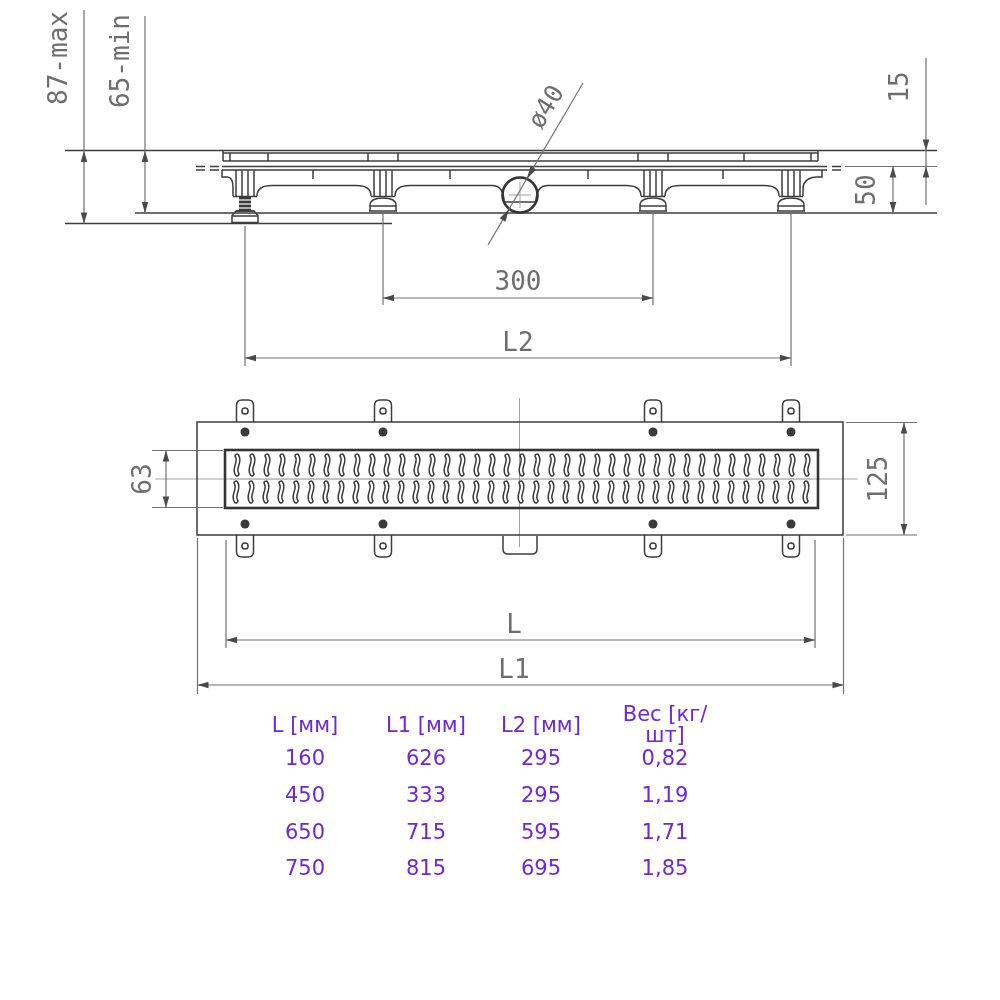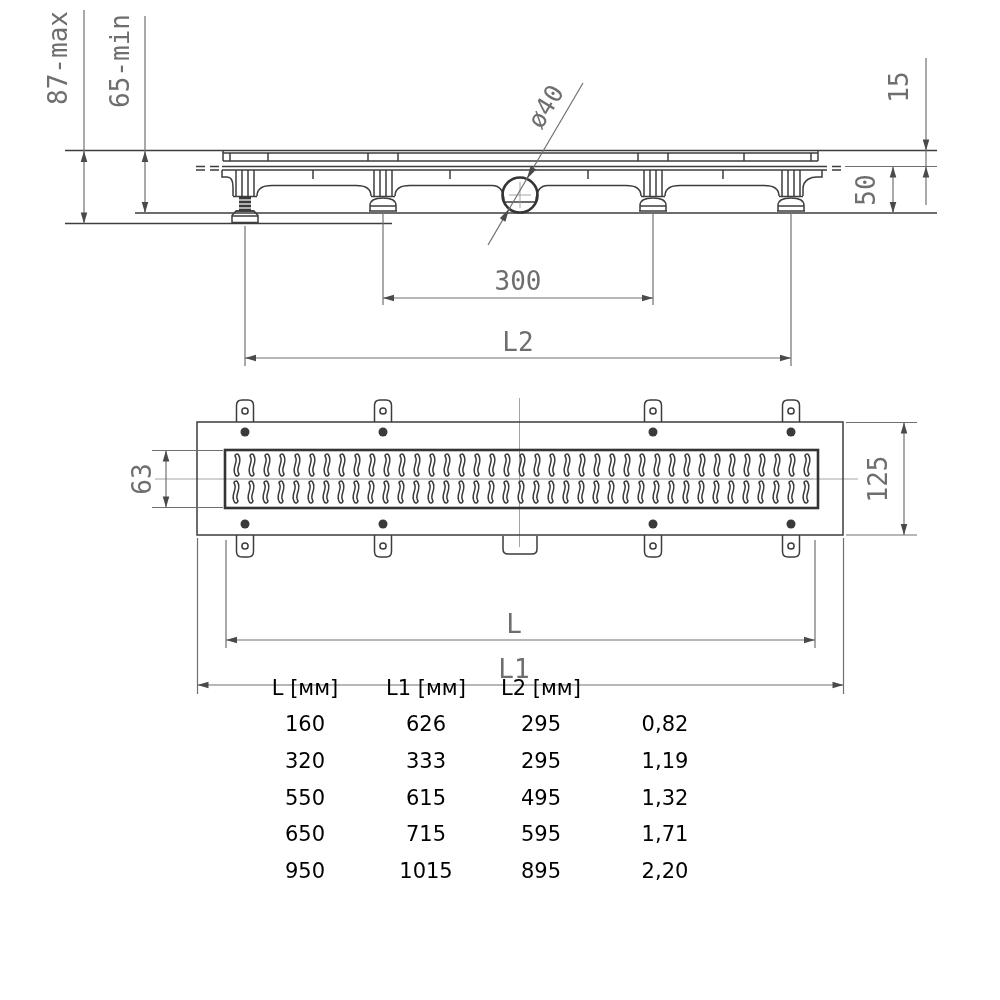--- a/index.html
+++ b/index.html
@@ -8,21 +8,21 @@
   svg{position:absolute;left:0;top:0;}
   
   .ln  {stroke:#3d3d3d;stroke-width:1.5;fill:none;}
   .lnT {stroke:#343434;stroke-width:2.6;fill:none;}
   .dim {stroke:#707070;stroke-width:1.2;fill:none;}
   .cl  {stroke:#9a9a9a;stroke-width:0.9;fill:none;}
   .arr {fill:#4a4a4a;stroke:none;}
   .dimtxt{font-family:"DejaVu Sans Mono", monospace;font-size:26px;fill:#6e6e6e;}
   .dimtxtS{font-family:"DejaVu Sans Mono", monospace;font-size:25px;fill:#6e6e6e;}
   
-  .spec{position:absolute;left:230px;top:670px;width:490px;color:#000000;
+  .spec{position:absolute;left:230px;top:704px;width:490px;color:#6d28d9;
         font-size:21px;line-height:1;}
   .trow{display:grid;grid-template-columns:150px 92px 138px 110px;height:36.6px;
         align-items:center;text-align:center;}
   .thead{font-size:21px;}
 </style>
 </head>
 <body>
 
 <div class="canvas">
 
@@ -255,46 +255,41 @@
       <text class="dimtxt" text-anchor="middle" x="514" y="678">L1</text>
     </g>
   </g>
 </svg>
 
 <div class="spec">
   <div class="trow thead">
     <div>L [мм]</div>
     <div>L1 [мм]</div>
     <div>L2 [мм]</div>
+    <div>Вес [кг/шт]</div>
   </div>
   <div class="trow">
     <div>160</div>
     <div>626</div>
     <div>295</div>
     <div>0,82</div>
   </div>
   <div class="trow">
-    <div>320</div>
+    <div>450</div>
     <div>333</div>
     <div>295</div>
     <div>1,19</div>
-  </div>
-  <div class="trow">
-    <div>550</div>
-    <div>615</div>
-    <div>495</div>
-    <div>1,32</div>
   </div>
   <div class="trow">
     <div>650</div>
     <div>715</div>
     <div>595</div>
     <div>1,71</div>
   </div>
   <div class="trow">
-    <div>950</div>
-    <div>1015</div>
-    <div>895</div>
-    <div>2,20</div>
+    <div>750</div>
+    <div>815</div>
+    <div>695</div>
+    <div>1,85</div>
   </div>
 </div>
 
 </div>
 
 </body></html>

